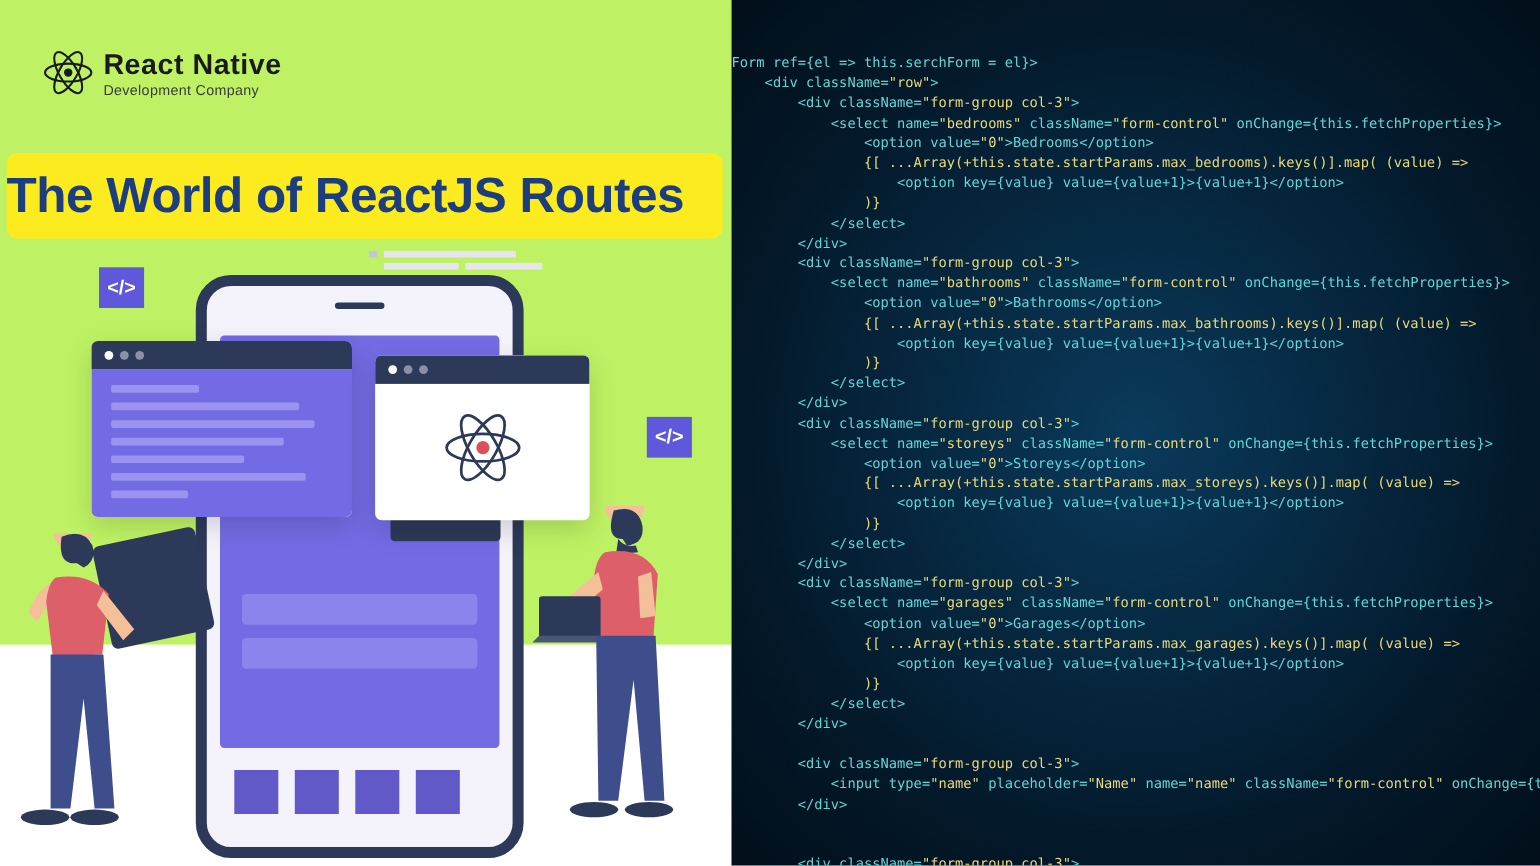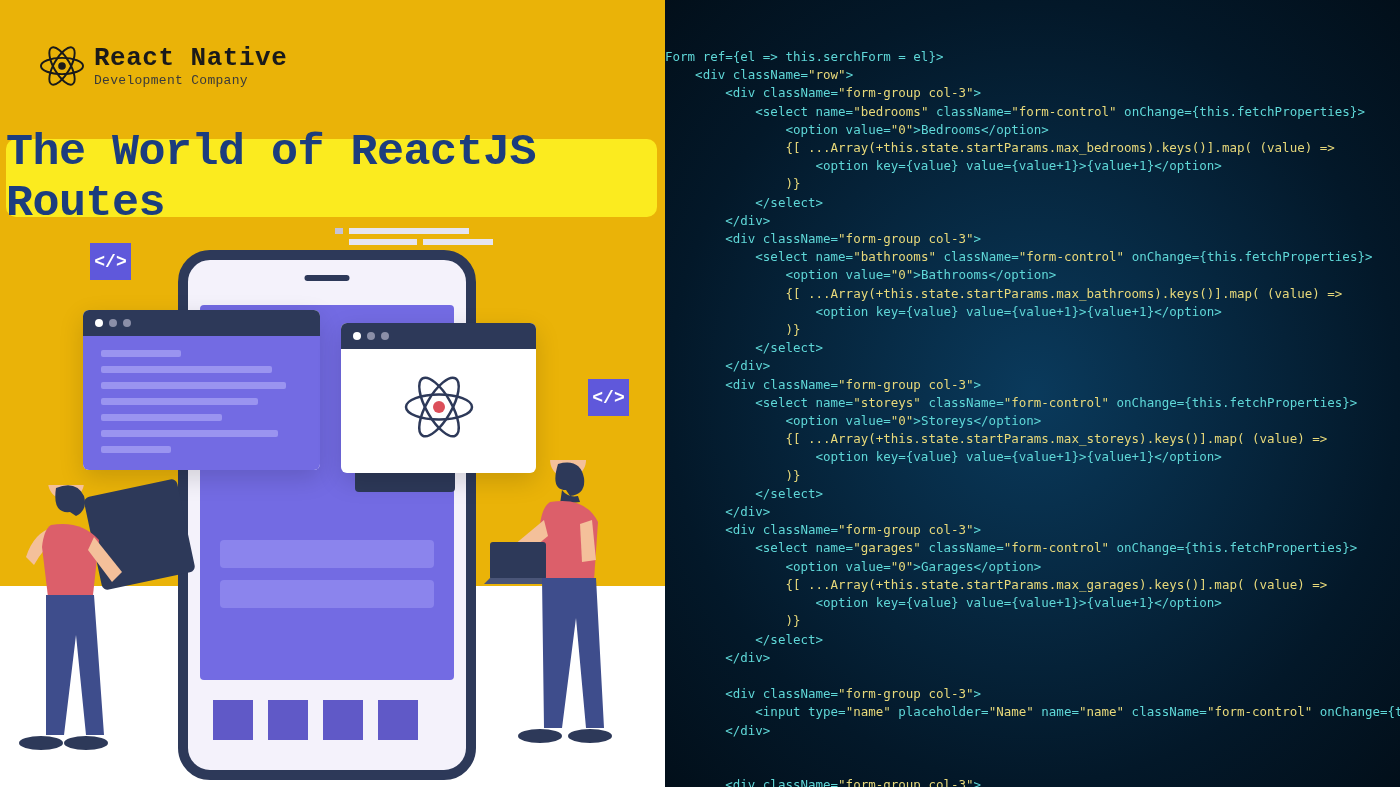--- a/index.html
+++ b/index.html
@@ -6,23 +6,22 @@
 body {
   width: 1400px;
   height: 787px;
   display: flex;
   font-family: Arial, sans-serif;
   overflow: hidden;
 }
 .left-panel {
   width: 665px;
   height: 586px;
-  background: #eab308;
+  background: #bef264;
   position: relative;
-  font-family: Liberation Mono, monospace;
 }
 .right-panel {
   width: 735px;
   height: 787px;
   background: radial-gradient(ellipse at center, #0a3a5c 0%, #031829 70%, #020f1a 100%);
   padding: 48px 0 0 0;
   font-family: 'Consolas', 'Monaco', monospace;
   font-size: 12.5px;
   line-height: 18.2px;
   color: #5fd8d8;

